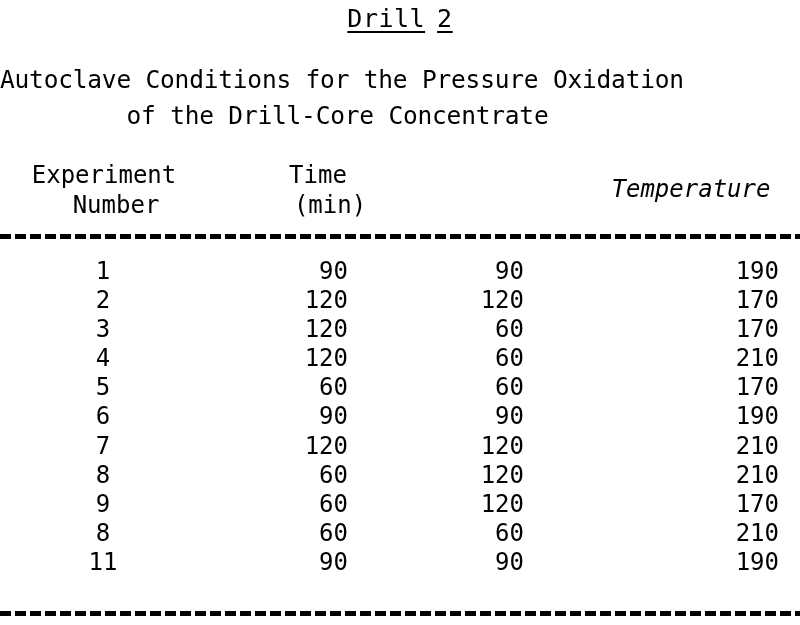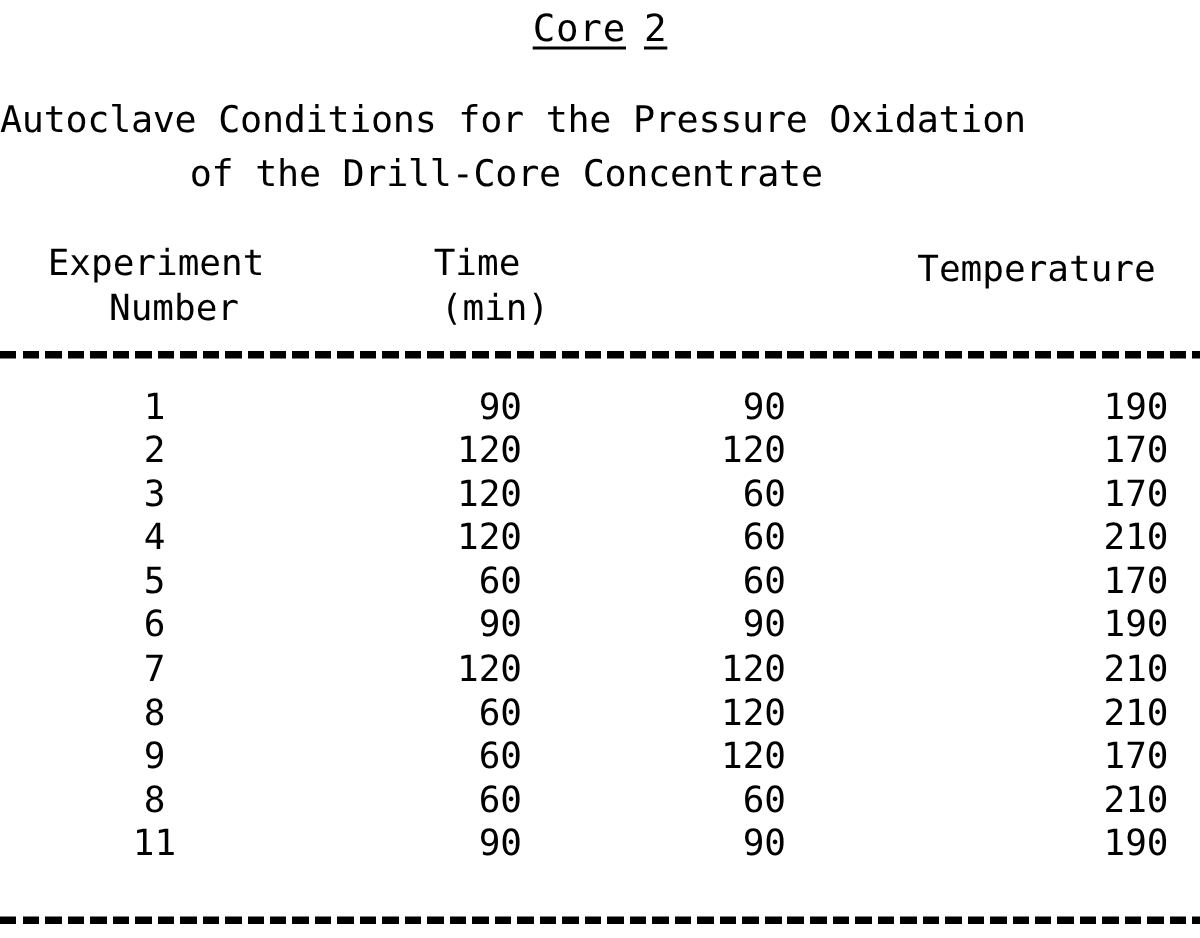--- a/index.html
+++ b/index.html
@@ -63,21 +63,21 @@
     font-size: 24px;
     line-height: 30px;
     white-space: nowrap;
     text-align: center;
   }
   .hdr .l2 { display: block; padding-left: 24px; }
 
   .hdr-exp   { top: 160px; left: 0px;   width: 208px; }
   .hdr-time  { top: 160px; left: 262px; width: 112px; }
   .hdr-po2   { top: 160px; left: 436px; width: 112px; }
-  .hdr-temp  { top: 164px; left: 588px; width: 206px; }
+  .hdr-temp  { top: 174px; left: 588px; width: 206px; font-style: italic; }
 
   sub.sb {
     font-size: 0.66em;
     vertical-align: -0.32em;
     line-height: 0;
   }
   sup.sp {
     font-size: 0.66em;
     vertical-align: 0.42em;
     line-height: 0;
@@ -118,21 +118,21 @@
   }
   .c-exp  { left: 42px;  width: 122px; text-align: center; }
   .c-time { left: 236px; width: 112px; text-align: right; }
   .c-po2  { left: 412px; width: 112px; text-align: right; }
   .c-temp { left: 667px; width: 112px; text-align: right; }
 </style>
 </head>
 <body>
 
 <div class="title-row">
-  <span class="tword">Core</span><span class="title-gap"></span><span class="tword">2</span>
+  <span class="tword">Drill</span><span class="title-gap"></span><span class="tword">2</span>
 </div>
 
 <div class="subtitle">
   <span class="l1">Autoclave Conditions for the Pressure Oxidation</span>
   <span class="l2">of the Drill-Core Concentrate</span>
 </div>
 
 <div class="table-area">
 
   <div class="hdr hdr-exp">

